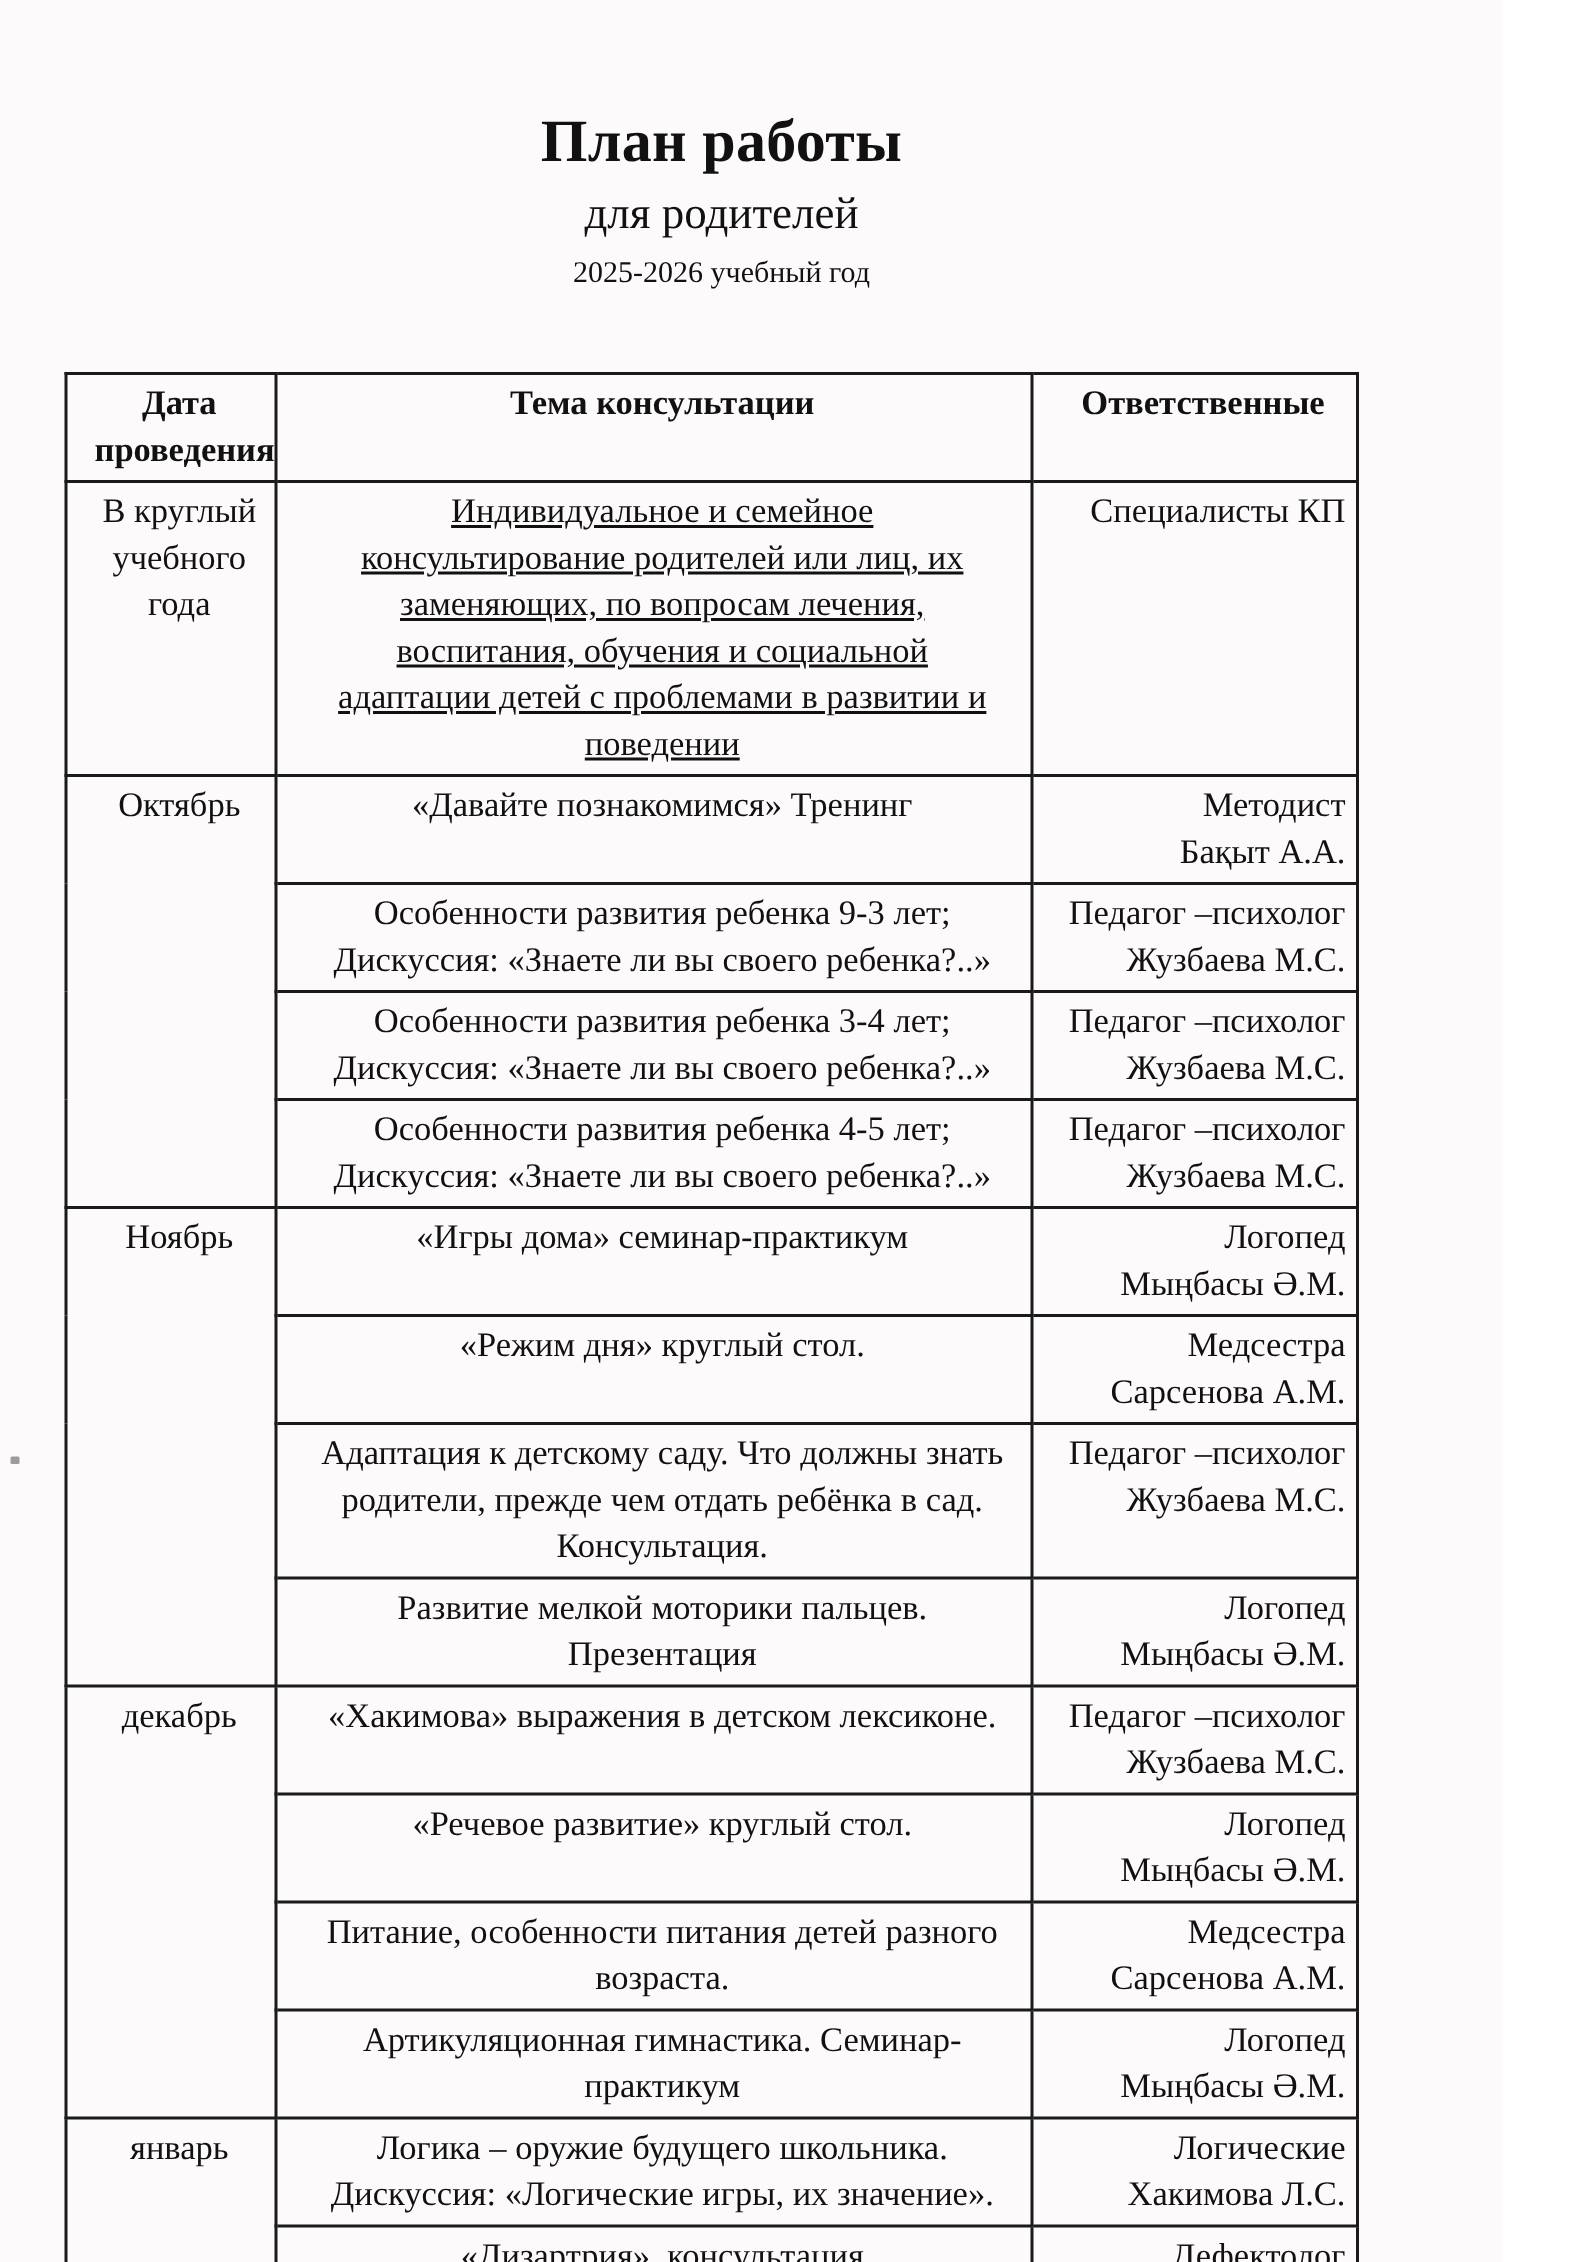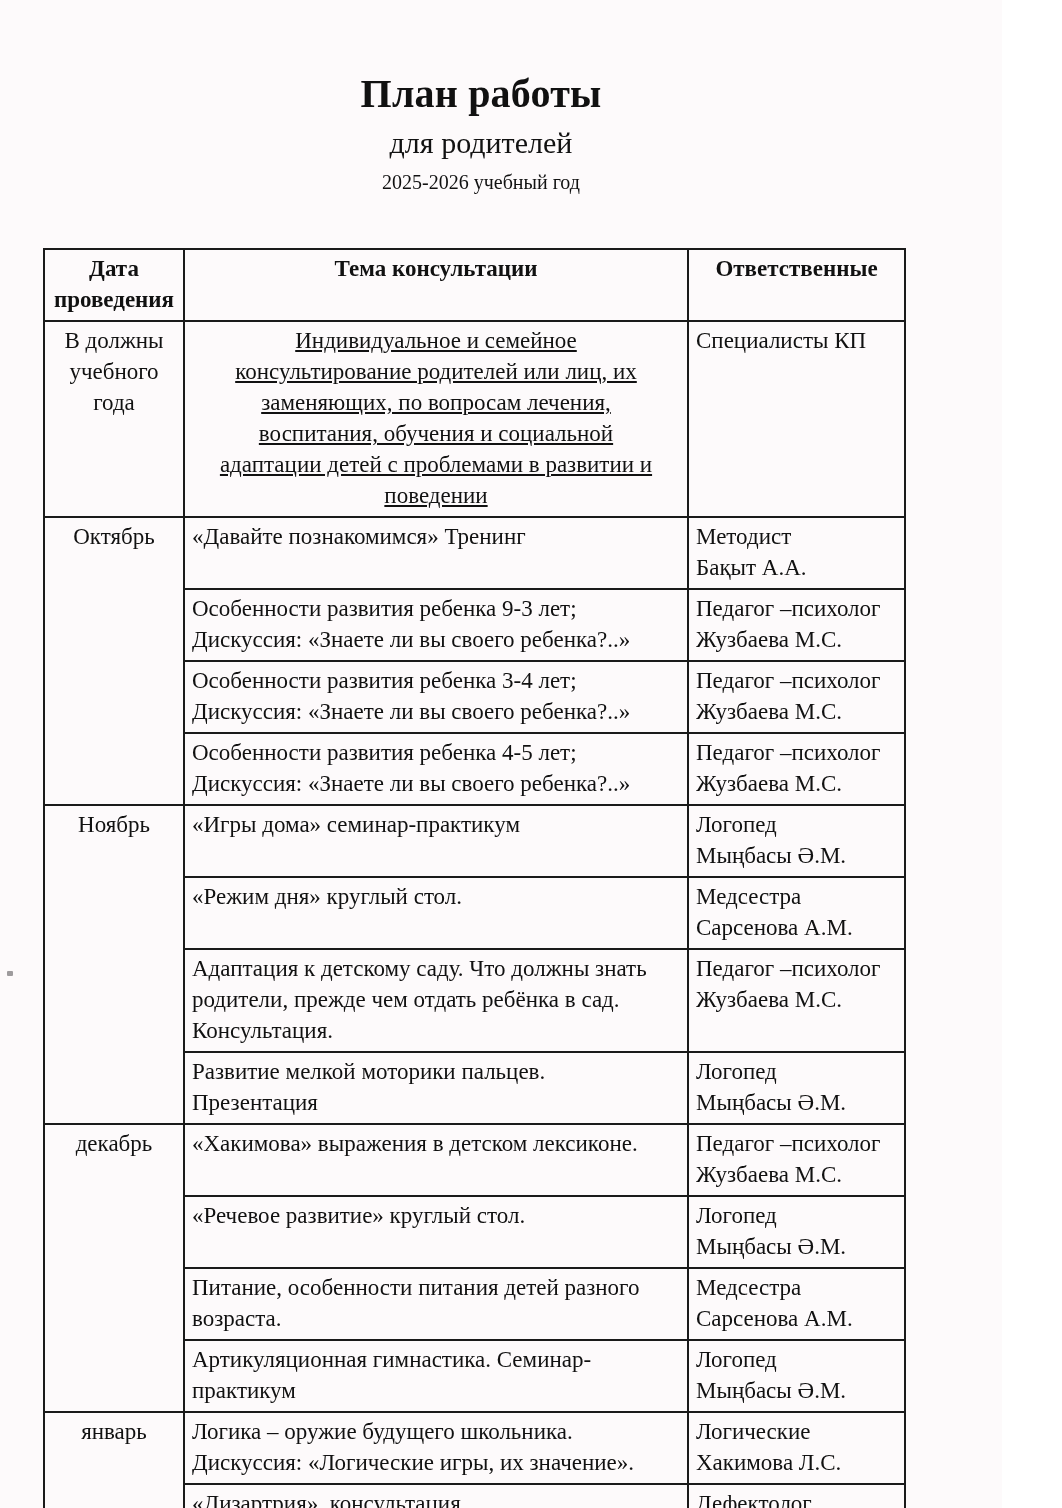--- a/index.html
+++ b/index.html
@@ -69,21 +69,21 @@
     left: 43px;
     top: 248px;
     width: 861px;
     border-collapse: collapse;
     table-layout: fixed;
     background: #fdfafb;
   }
   table.plan td,
   table.plan th {
     border: 2px solid #1a1a1a;
-    padding: 3px 7px 5px 7px;
+    padding: 3px 7px 5px 18px;
     vertical-align: top;
     font-size: 23px;
     line-height: 31px;
   }
   col.c-date  { width: 140px; }
   col.c-theme { width: 504px; }
   col.c-resp  { width: 217px; }
 
   thead th {
     font-weight: bold;
@@ -97,29 +97,29 @@
   th.th-theme { }
   th.th-resp  { }
 
   td.date-cell {
     text-align: center;
     font-size: 24px;
     line-height: 32px;
     padding-top: 8px;
   }
   td.theme-cell {
-    text-align: left;
+    text-align: center;
     padding-top: 6px;
   }
   td.theme-cell.centered {
     text-align: center;
     text-decoration: underline;
   }
   td.resp-cell {
-    text-align: left;
+    text-align: right;
     padding-top: 8px;
     line-height: 32px;
     border-radius: 25px;
   }
   .nowrap-line { display: block; white-space: nowrap; }
   .line { display: block; }
 </style>
 </head>
 <body>
 
@@ -145,21 +145,21 @@
           <span class="line">Дата</span>
           <span class="line">проведения</span>
         </th>
         <th class="th-theme">Тема консультации</th>
         <th class="th-resp">Ответственные</th>
       </tr>
     </thead>
     <tbody id="plan-body">
         <tr>
           <td class="date-cell">
-            <span class="line">В должны</span>
+            <span class="line">В круглый</span>
             <span class="line">учебного</span>
             <span class="line">года</span>
           </td>
           <td class="theme-cell centered">
             <span class="line">Индивидуальное и семейное</span>
             <span class="line">консультирование родителей или лиц, их</span>
             <span class="line">заменяющих, по вопросам лечения,</span>
             <span class="line">воспитания, обучения и социальной</span>
             <span class="line">адаптации детей с проблемами в развитии и</span>
             <span class="line">поведении</span>

